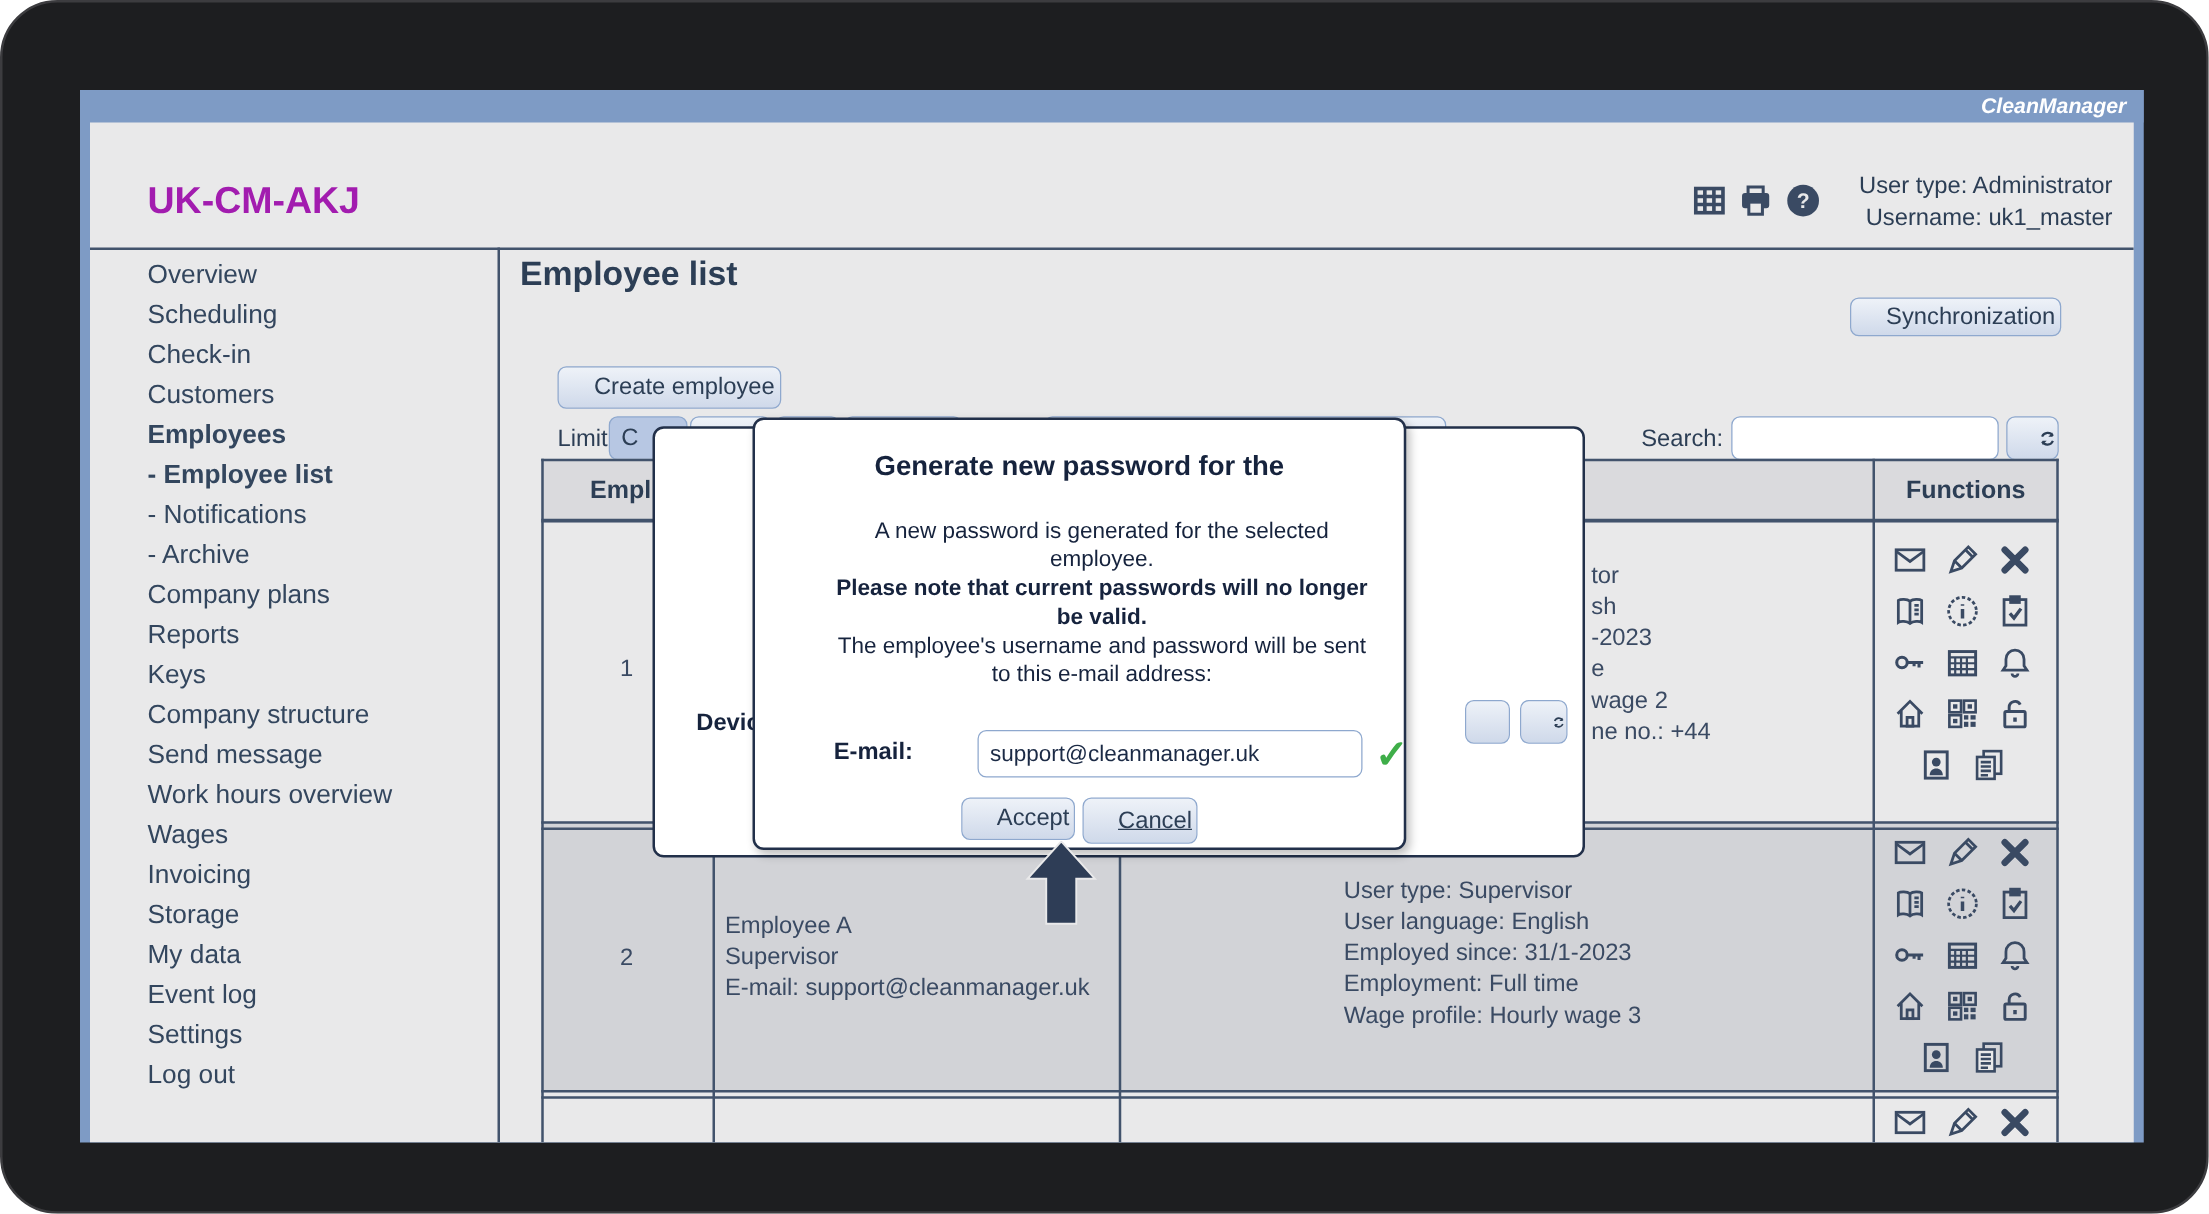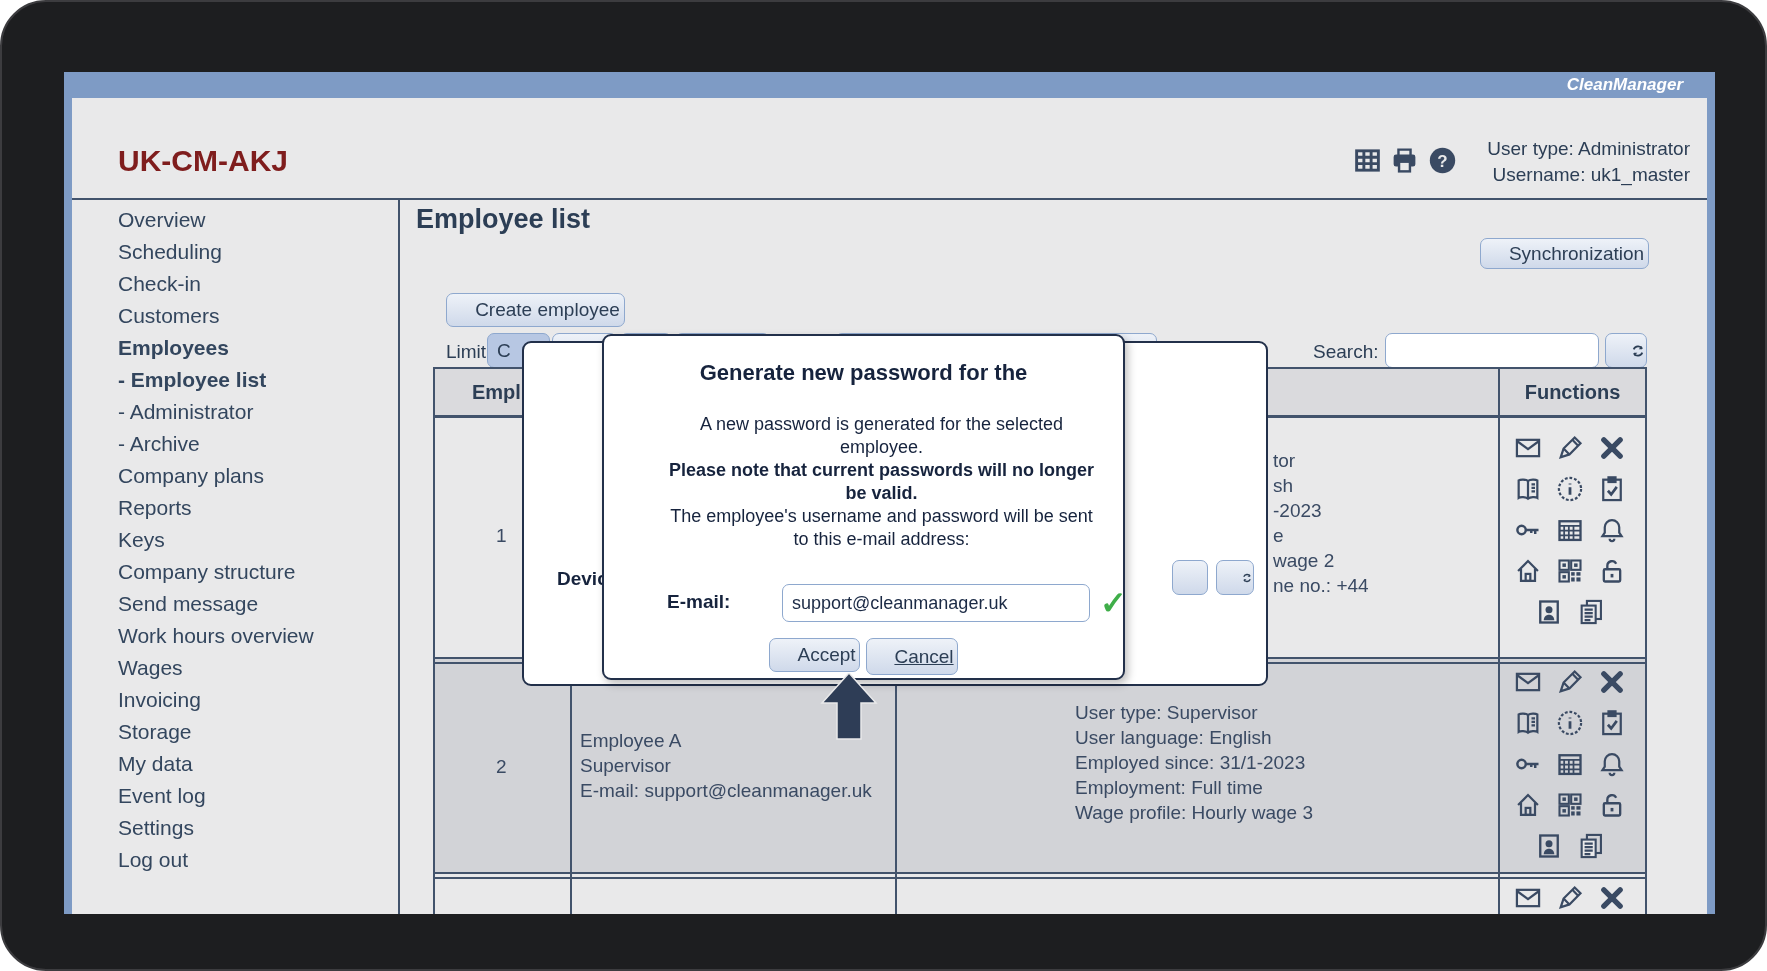--- a/index.html
+++ b/index.html
@@ -1,23 +1,23 @@
 <!DOCTYPE html>
 <html><head>
 <meta charset="utf-8">
 <style>
   html,body{margin:0;padding:0;background:#ffffff;font-family:"Liberation Sans",sans-serif;}
   #canvas{position:relative;width:1767px;height:971px;background:#1d1e20;border-radius:46px;border:2px solid #3c3c3f;box-sizing:border-box;overflow:hidden;}
   #app{position:absolute;left:62px;top:70px;width:1651px;height:842px;background:#7e9bc5;overflow:hidden;}
-  #titlebar{position:absolute;left:0;top:0;width:100%;height:26px;background:#7e9bc5;color:#ffffff;font-weight:bold;font-style:italic;font-size:17px;text-align:right;line-height:26px;padding-right:32px;box-sizing:border-box;}
+  #titlebar{position:absolute;left:0;top:0;width:100%;height:26px;background:#7e9bc5;color:#ffffff;font-weight:bold;font-style:italic;font-size:17px;text-align:right;line-height:26px;padding-right:14px;box-sizing:border-box;}
   #content{position:absolute;left:8px;top:26px;width:1635px;height:816px;background:#e9e9ea;overflow:hidden;}
   .abs{position:absolute;}
   .hline{background:#42536c;height:2px;}
   .vline{background:#42536c;width:2px;}
-  #app-title{font-size:30px;font-weight:bold;color:#7f1d1d;}
+  #app-title{font-size:30px;font-weight:bold;color:#a21caf;}
   .user-info{font-size:19px;color:#2c3e55;text-align:right;line-height:26px;}
   .side-item{font-size:21px;color:#33465e;line-height:32px;white-space:nowrap;cursor:default;}
   .side-item.bold{font-weight:bold;}
   .page-title{font-size:27px;font-weight:bold;color:#2c3e55;}
   .btn{background:linear-gradient(#eef2f8,#cfd9ea);border:1.5px solid #8ea8ce;border-radius:7px;color:#2c3e55;font-size:19px;font-family:"Liberation Sans",sans-serif;display:flex;align-items:center;justify-content:center;box-sizing:border-box;cursor:pointer;padding-left:24px;}
   .btn.sel{background:#b7c7e3;}
   .lbl{font-size:19px;color:#2c3e55;white-space:nowrap;}
   .input{background:#ffffff;border:1.5px solid #8ea8ce;border-radius:7px;box-sizing:border-box;font-size:18px;color:#1b2a45;font-family:"Liberation Sans",sans-serif;padding:0 9px;}
   .th{font-size:20px;font-weight:bold;color:#2c3e55;}
   .cell{font-size:19px;color:#3a4a63;line-height:25px;white-space:nowrap;}
@@ -79,21 +79,21 @@
 
       <div class="abs hline" style="left:0;top:100px;width:1635px;"></div>
 
       <div class="abs" style="left:46px;top:106px;" id="sidebar-list">
           <div class="side-item">Overview</div>
           <div class="side-item">Scheduling</div>
           <div class="side-item">Check-in</div>
           <div class="side-item">Customers</div>
           <div class="side-item bold">Employees</div>
           <div class="side-item bold">- Employee list</div>
-          <div class="side-item">- Administrator</div>
+          <div class="side-item">- Notifications</div>
           <div class="side-item">- Archive</div>
           <div class="side-item">Company plans</div>
           <div class="side-item">Reports</div>
           <div class="side-item">Keys</div>
           <div class="side-item">Company structure</div>
           <div class="side-item">Send message</div>
           <div class="side-item">Work hours overview</div>
           <div class="side-item">Wages</div>
           <div class="side-item">Invoicing</div>
           <div class="side-item">Storage</div>

